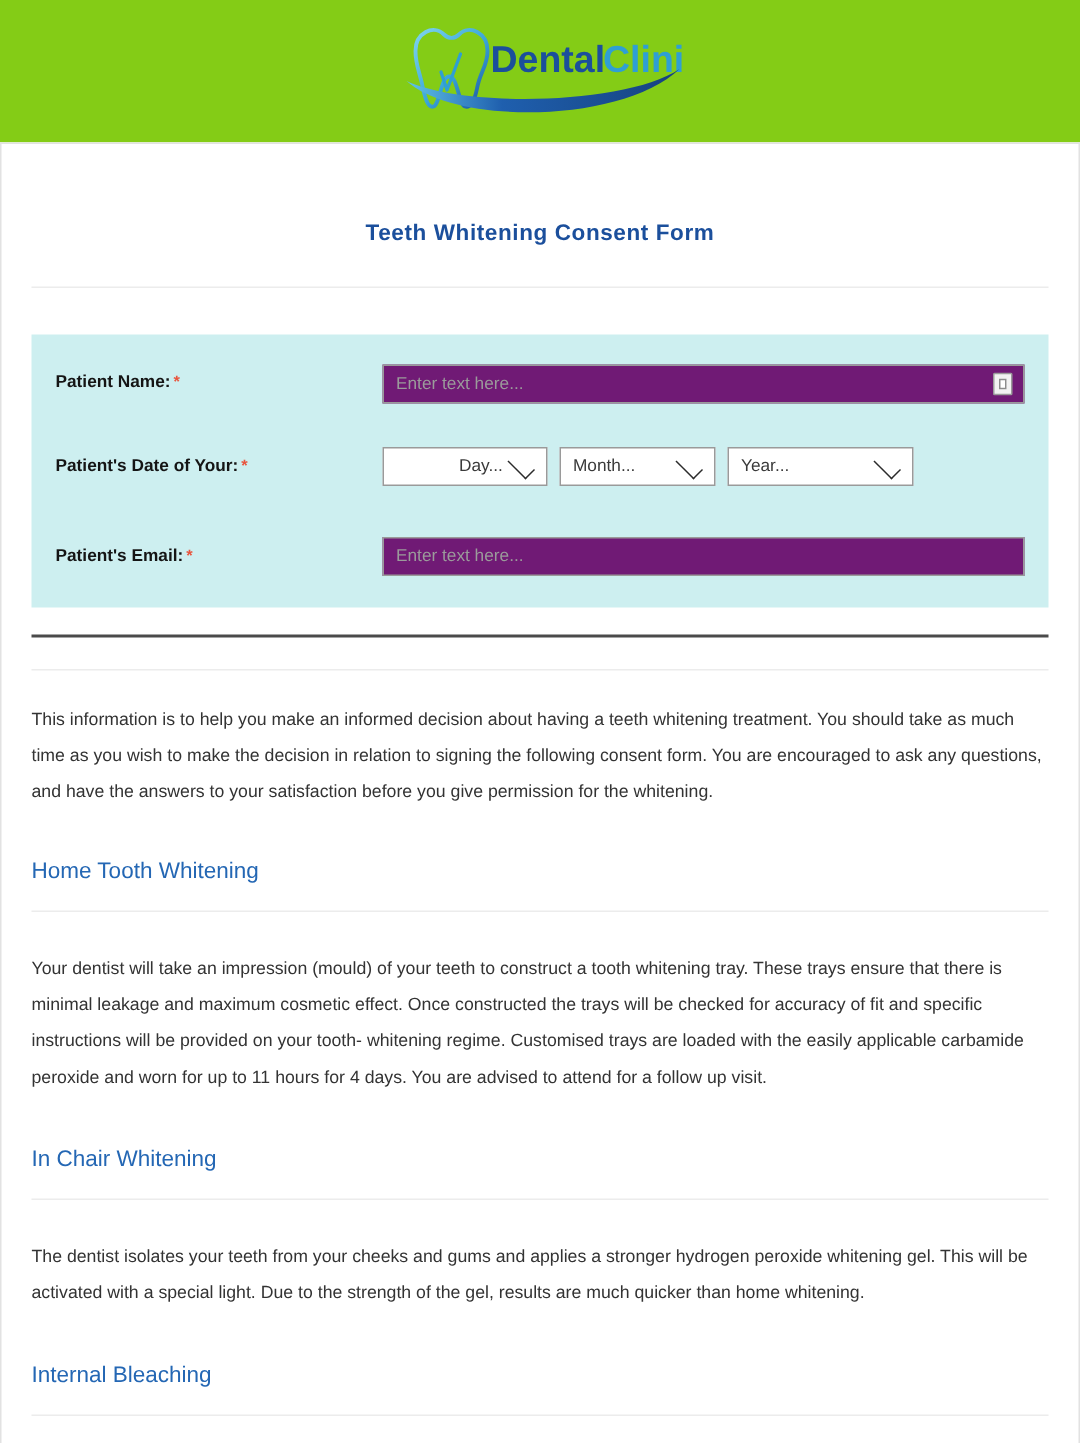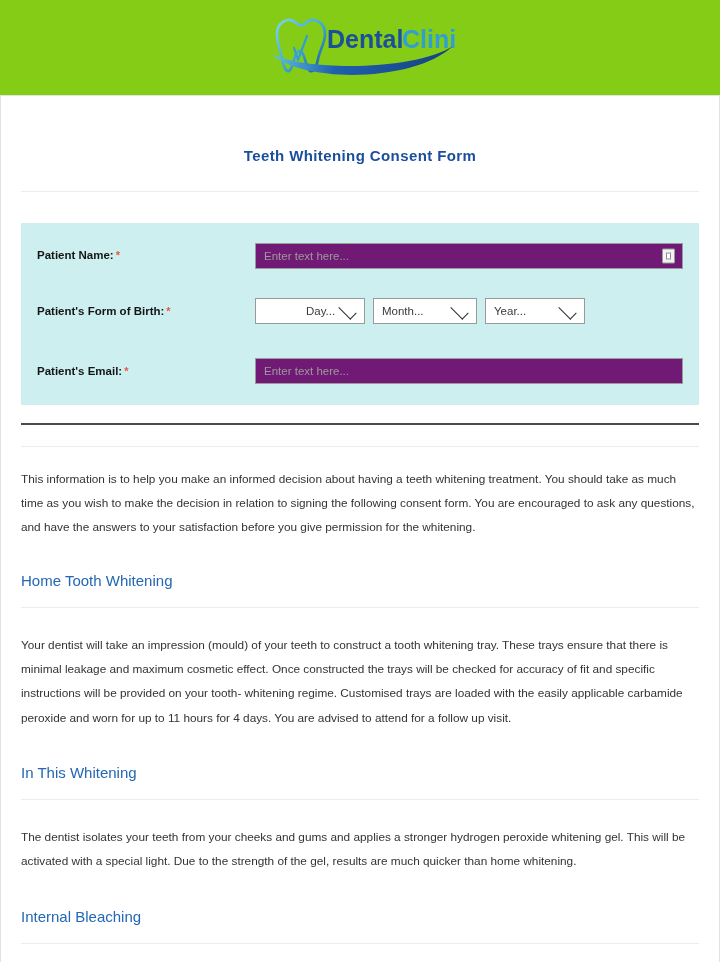--- a/index.html
+++ b/index.html
@@ -145,21 +145,21 @@
     position: relative;
     height: 26px;
     background: #ffffff;
     border: 1px solid #9a9a9a;
     box-sizing: border-box;
     display: flex;
     align-items: center;
   }
   .sel.day   { width: 110px; padding-left: 42px; }
   .sel.month { width: 104px; }
-  .sel.year  { width: 100px; }
+  .sel.year  { width: 124px; }
   .sel span {
     font-size: 11.5px;
     color: #3a3a3a;
     padding-left: 8px;
   }
   .chev {
     position: absolute;
     right: 8px;
     top: 50%;
     width: 8px;
@@ -252,21 +252,21 @@
         <div class="text-input">
           <span class="ph">Enter text here...</span>
           <span class="contact-icon">
               <i></i>
             </span>
         </div>
       </div>
 
       <div class="form-row r2">
         <div class="field-label">
-          <span>Patient's Form of Birth:</span><span class="req">*</span>
+          <span>Patient's Date of Your:</span><span class="req">*</span>
         </div>
         <div class="selects">
           <div class="sel day">
             <span>Day...</span>
             <span class="chev"></span>
           </div>
           <div class="sel month">
             <span>Month...</span>
             <span class="chev"></span>
           </div>
@@ -299,21 +299,21 @@
       <p class="para">This information is to help you make an informed decision about having a teeth whitening treatment. You should take as much time as you wish to make the decision in relation to signing the following consent form. You are encouraged to ask any questions, and have the answers to your satisfaction before you give permission for the whitening.</p>
 
       <div class="gap-a"></div>
       <h2 class="sect-heading">Home Tooth Whitening</h2>
       <div class="gap-b"></div>
       <div class="hr-sub"></div>
       <div class="gap-c"></div>
       <p class="para">Your dentist will take an impression (mould) of your teeth to construct a tooth whitening tray. These trays ensure that there is minimal leakage and maximum cosmetic effect. Once constructed the trays will be checked for accuracy of fit and specific instructions will be provided on your tooth- whitening regime. Customised trays are loaded with the easily applicable carbamide peroxide and worn for up to 11 hours for 4 days. You are advised to attend for a follow up visit.</p>
 
       <div class="gap-d"></div>
-      <h2 class="sect-heading">In This Whitening</h2>
+      <h2 class="sect-heading">In Chair Whitening</h2>
       <div class="gap-b"></div>
       <div class="hr-sub"></div>
       <div class="gap-c"></div>
       <p class="para">The dentist isolates your teeth from your cheeks and gums and applies a stronger hydrogen peroxide whitening gel. This will be activated with a special light. Due to the strength of the gel, results are much quicker than home whitening.</p>
 
       <div class="gap-d"></div>
       <h2 class="sect-heading">Internal Bleaching</h2>
       <div class="gap-b"></div>
       <div class="hr-sub"></div>
       <div class="gap-c"></div>

